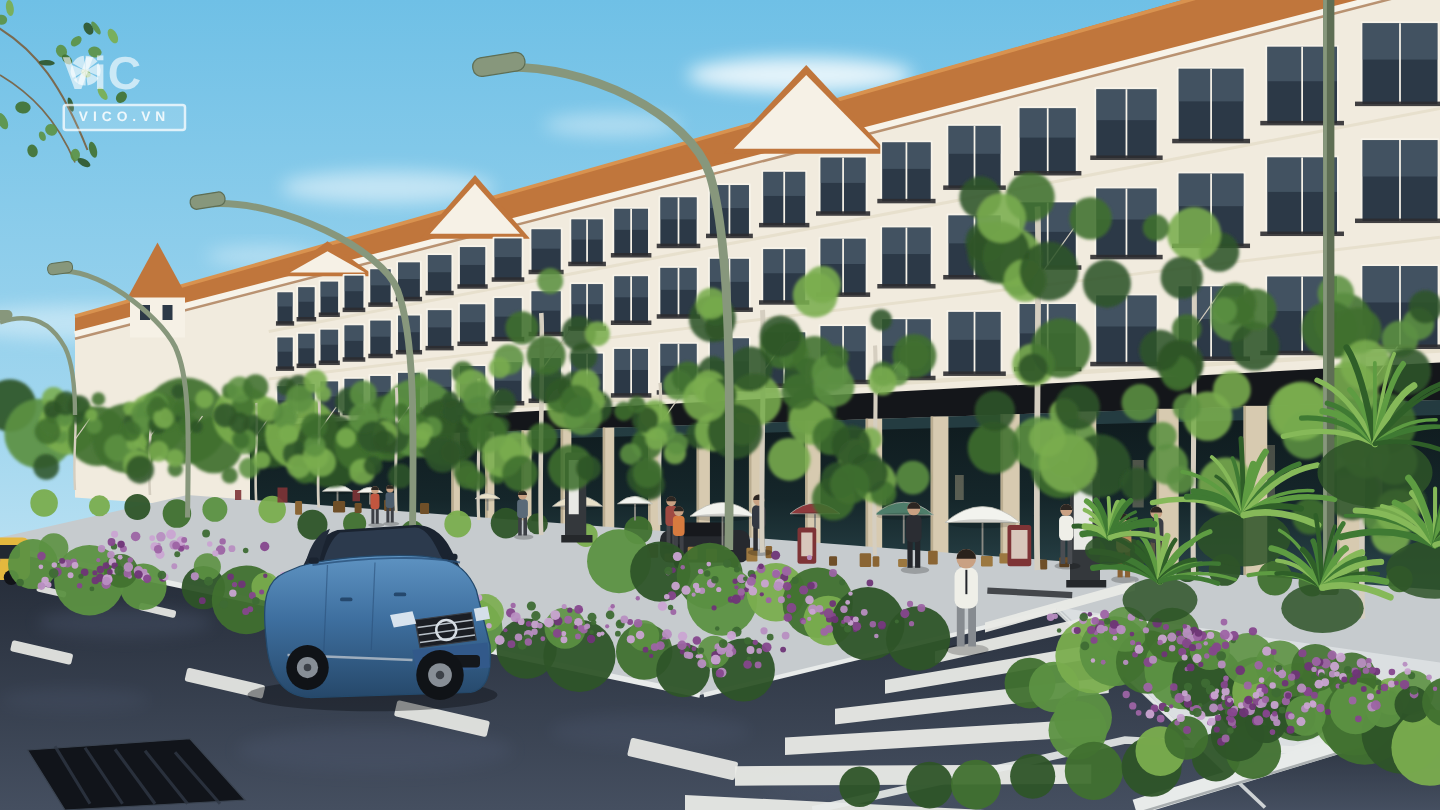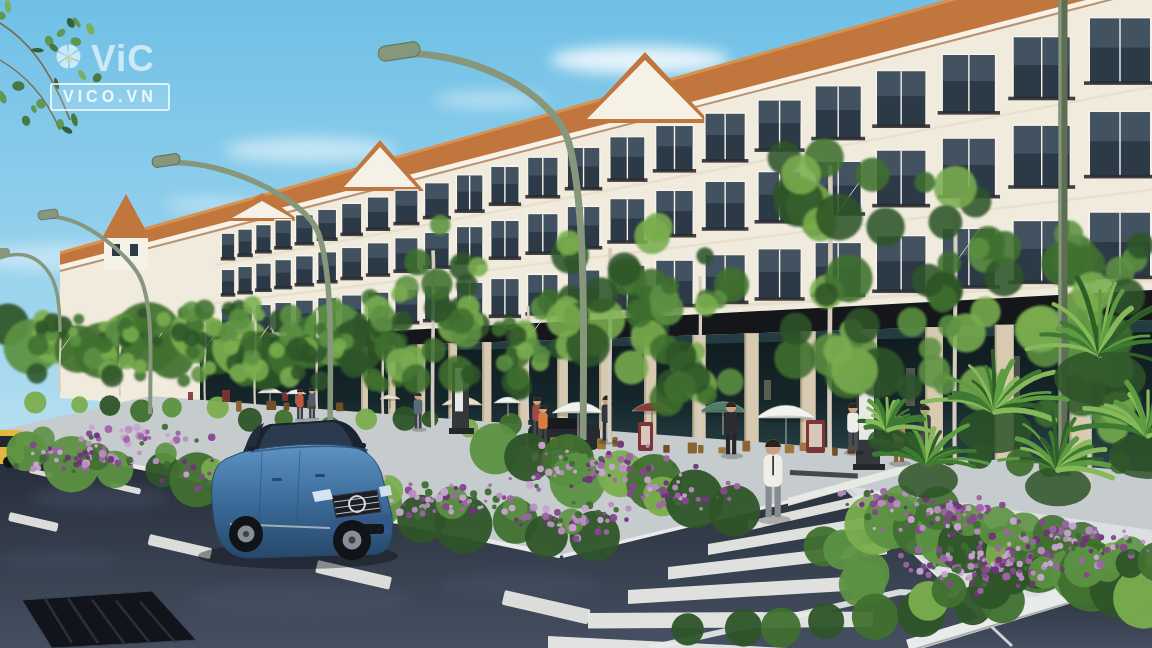--- a/index.html
+++ b/index.html
@@ -1,22 +1,22 @@
 <!DOCTYPE html>
 <html><head>
 <meta charset="utf-8">
 <style>
   html,body{margin:0;padding:0;background:#0b0e12;}
   .stage{position:relative;width:1152px;height:648px;overflow:hidden;font-family:"Liberation Sans",sans-serif;}
   .stage svg{position:absolute;left:0;top:0;display:block;}
   .wm{position:absolute;left:50px;top:40px;z-index:5;color:rgba(255,255,255,.62);}
-  .wm-brand{display:flex;align-items:center;font-size:37px;font-weight:800;letter-spacing:1px;line-height:1;margin-left:41px;}
+  .wm-brand{display:flex;align-items:center;font-size:37px;font-weight:800;letter-spacing:1px;line-height:1;}
   .wm-brand .txt{font-family:"Liberation Sans",sans-serif;}
   .wm-o{width:33px;height:33px;margin-left:2px;}
-  .wm-badge{margin-top:6px;display:inline-block;border:2px solid rgba(255,255,255,.72);background:rgba(255,255,255,.14);border-radius:3px;padding:3px 11px;font-size:16px;font-weight:700;letter-spacing:4px;color:rgba(255,255,255,.85);}
+  .wm-badge{margin-top:6px;display:inline-block;border:2px solid rgba(255,255,255,.72);background:rgba(255,255,255,.14);border-radius:3px;padding:3px 11px;font-size:11px;font-weight:700;letter-spacing:4px;color:rgba(255,255,255,.85);}
 </style>
 </head>
 <body>
 
 <div class="stage">
 <svg id="scene" width="1152" height="648" viewBox="0 0 1152 648">
   <defs>
     <linearGradient id="gSky" x1="0" y1="0" x2="0" y2="1">
       <stop offset="0" stop-color="#6fc0e6"></stop>
           <stop offset="0.55" stop-color="#a5d8ef"></stop>

